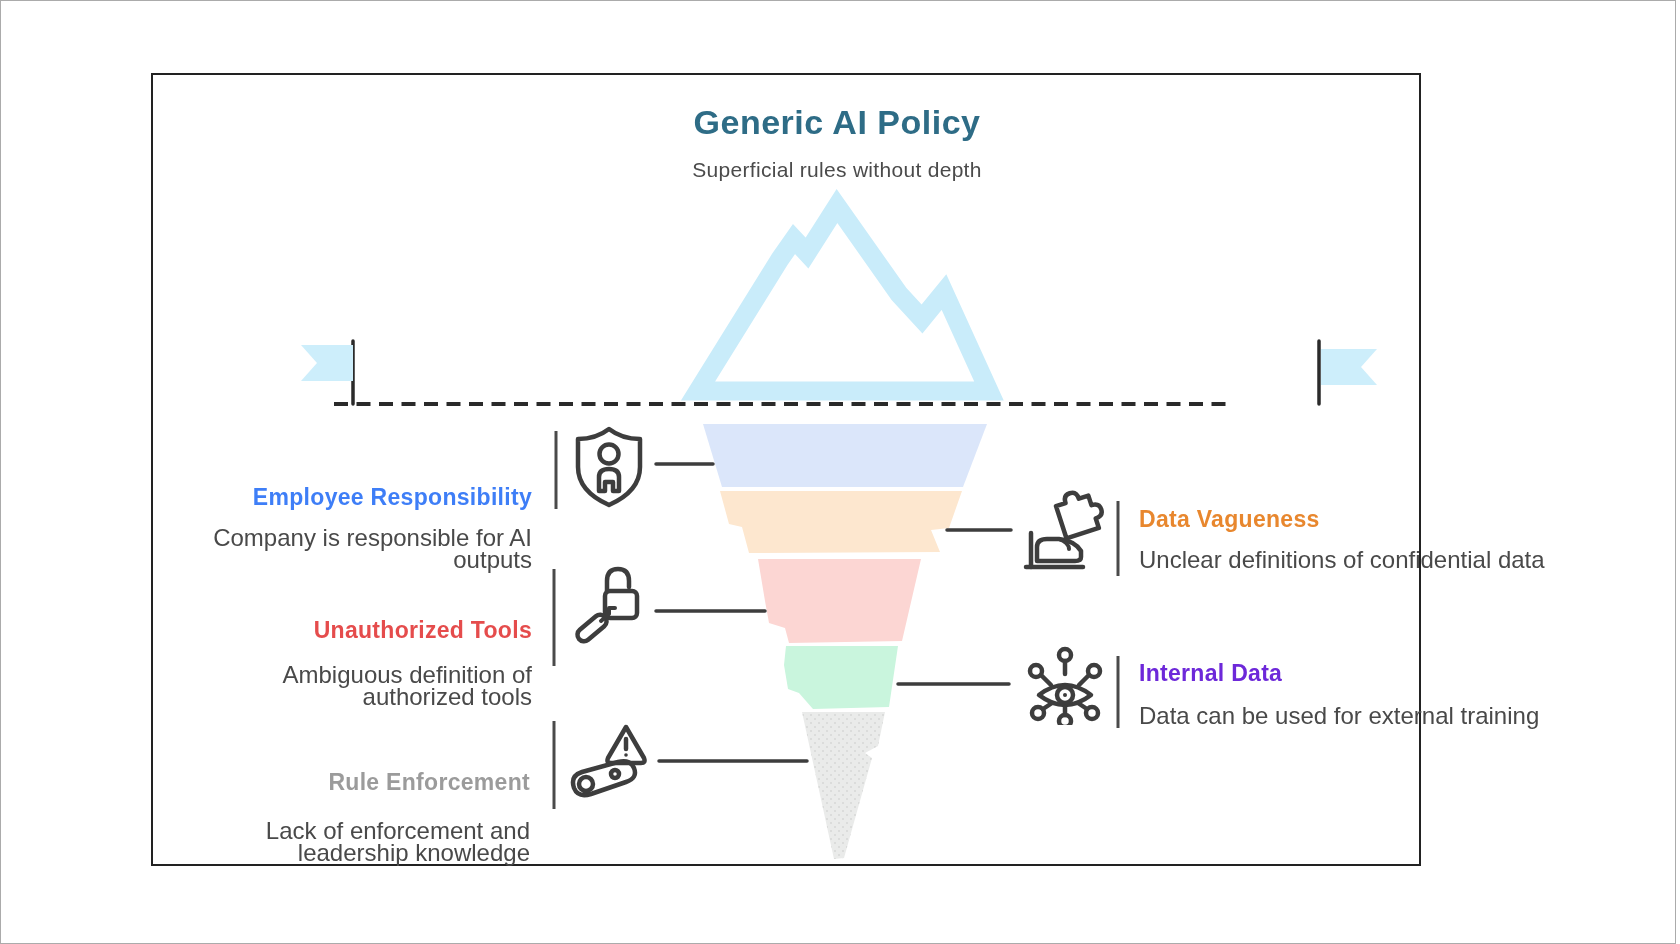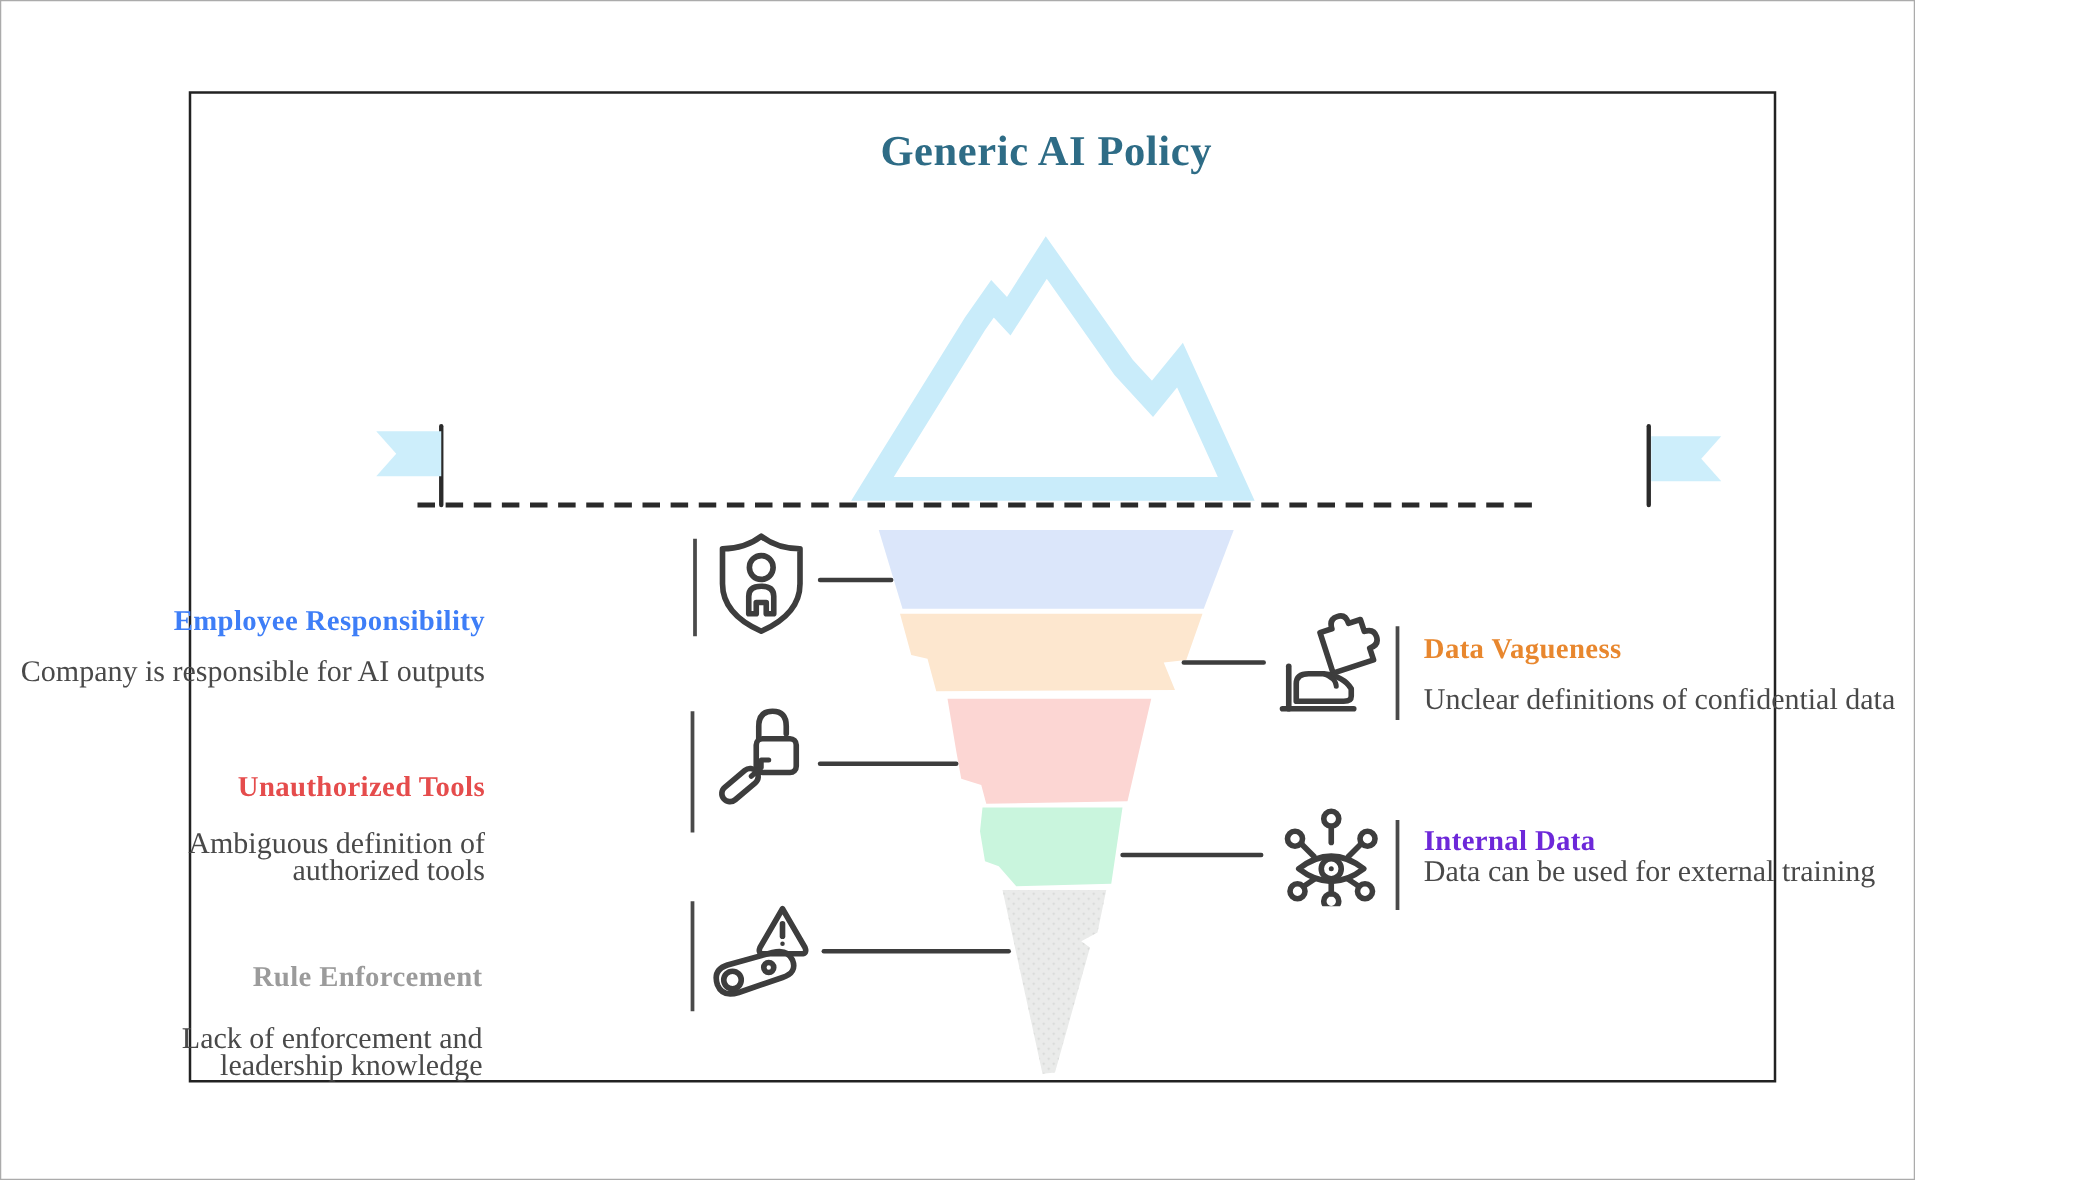--- a/index.html
+++ b/index.html
@@ -1,37 +1,38 @@
 <!DOCTYPE html>
 <html><head>
 <meta charset="utf-8">
 <style>
   html,body{margin:0;padding:0;background:#fff;}
-  .frame{position:relative;width:1532px;height:944px;box-sizing:border-box;border:1px solid #ababab;background:#fff;overflow:hidden;
-         font-family:Liberation Serif, serif;}
+  .frame{position:relative;width:1676px;height:944px;box-sizing:border-box;border:1px solid #ababab;background:#fff;overflow:hidden;
+         font-family:Liberation Sans, sans-serif;}
   .card{position:absolute;left:150px;top:72px;width:1270px;height:793px;box-sizing:border-box;border:2px solid #222;background:#fff;}
   .main-title{position:absolute;left:836px;top:102px;transform:translateX(-50%);font-size:34px;font-weight:700;letter-spacing:.5px;white-space:nowrap;}
   .main-sub{position:absolute;left:836px;top:157px;transform:translateX(-50%);font-size:21px;color:#4b4b4b;letter-spacing:.3px;white-space:nowrap;}
   .scene{position:absolute;left:0;top:0;width:1680px;height:944px;}
   .label-block{position:absolute;}
   .lb-left{text-align:right;margin-top:44px;}
   .lb-right{text-align:left;}
   .sec-title{font-size:23px;font-weight:700;line-height:28px;letter-spacing:.3px;white-space:nowrap;}
   .sec-desc{font-size:24px;line-height:22px;color:#494949;}
-  .mt16{margin-top:16px;} .mt20{margin-top:20px;} .mt24{margin-top:24px;} .mt18{}
+  .mt16{margin-top:16px;} .mt20{margin-top:20px;} .mt24{margin-top:24px;} .mt18{margin-top:18px;}
   .icon{position:absolute;}
   .icon g{stroke:#3d3d3d;fill:none;stroke-width:4.5;stroke-linecap:round;stroke-linejoin:round;}
 </style>
 </head>
 <body>
 
 <div class="frame">
   <div class="card"></div>
 
   <div class="main-title" style="color: rgb(46, 108, 134);">Generic AI Policy</div>
+  <div class="main-sub" style="color: rgb(75, 75, 75);">Superficial rules without depth</div>
 
   <svg class="scene" viewBox="0 0 1680 944">
     <defs>
       <pattern id="dots" width="8" height="8" patternUnits="userSpaceOnUse">
         <circle cx="2" cy="2" r="0.9" fill="#d4d6d4"></circle>
         <circle cx="6" cy="6" r="0.9" fill="#d4d6d4"></circle>
       </pattern>
     </defs>
 
     <path d="M697 390 L779 258 793 238 806 252 836 205 898 293 921 318 943 291 988 390 Z" fill="#ffffff" stroke-width="19" stroke-miterlimit="12" stroke="#c9ecfa"></path>

